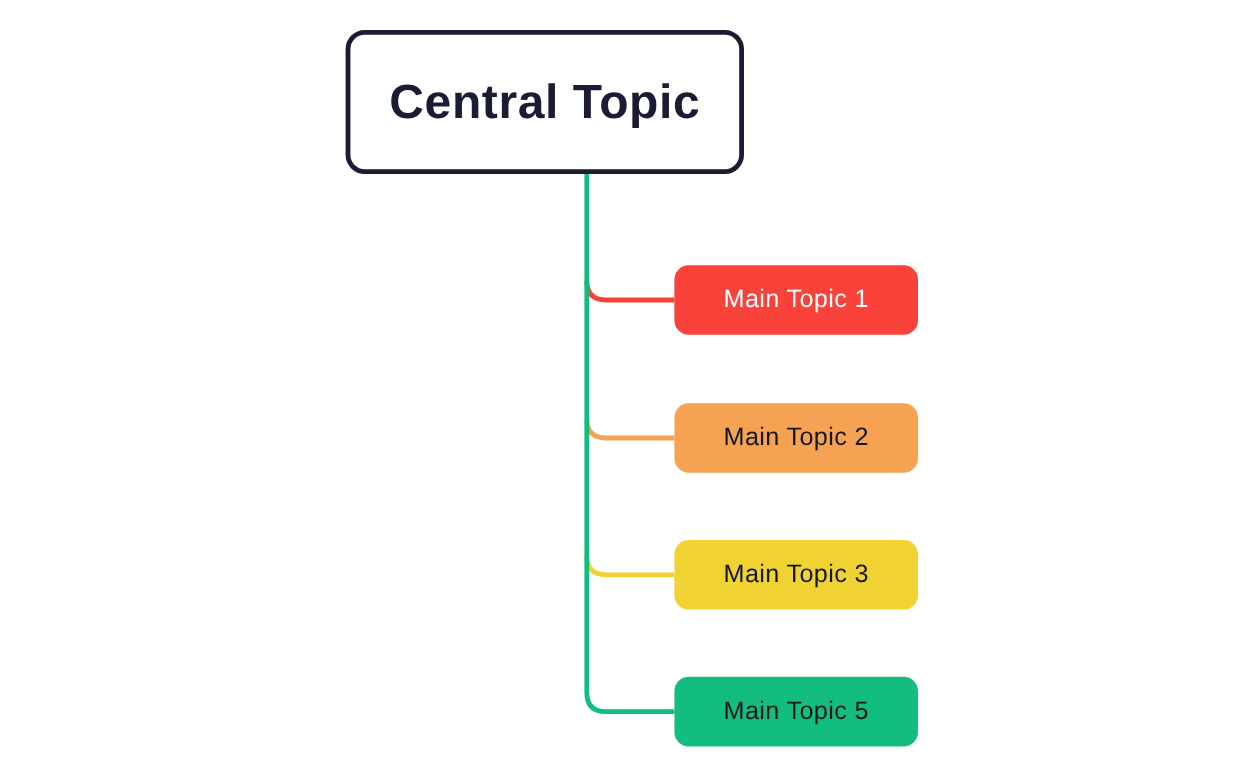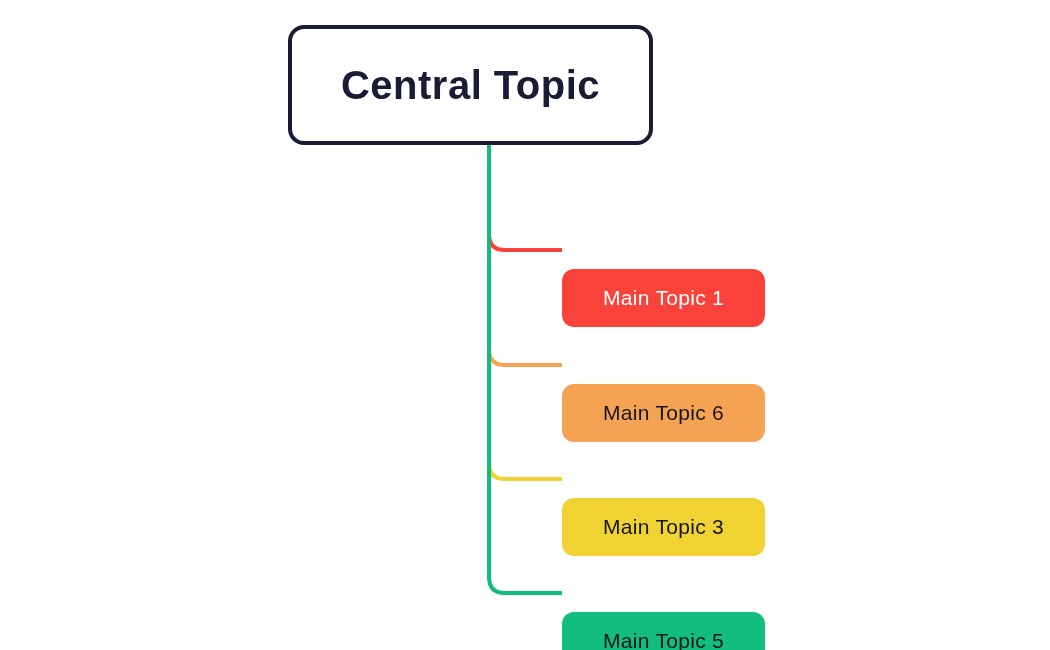--- a/index.html
+++ b/index.html
@@ -25,21 +25,21 @@
   }
   .connectors path {
     fill: none;
     stroke-width: 4;
     stroke-linecap: butt;
   }
   .central-node {
     position: absolute;
     left: 288px;
     top: 25px;
-    width: 365px;
+    width: 332px;
     height: 120px;
     box-sizing: border-box;
     border: 4px solid #1A1B35;
     border-radius: 16px;
     background: #ffffff;
     display: flex;
     align-items: center;
     justify-content: center;
     cursor: pointer;
   }
@@ -51,21 +51,20 @@
   .topic-node {
     position: absolute;
     left: 562px;
     width: 203px;
     height: 58px;
     border-radius: 12px;
     display: flex;
     align-items: center;
     justify-content: center;
     cursor: pointer;
-    margin-top: 48px;
   }
   .topic-node .label {
     font-size: 21px;
     letter-spacing: 0.3px;
   }
   .topic-1 { top: 221px; }
   .topic-2 { top: 336px; }
   .topic-3 { top: 450px; }
   .topic-4 { top: 564px; }
 </style>
@@ -83,21 +82,21 @@
 
   <div class="central-node" style="border-color: rgb(26, 27, 53); background: rgb(255, 255, 255);">
     <span class="label" style="color: rgb(26, 27, 53);">Central Topic</span>
   </div>
 
   <div class="topic-node topic-1" style="background: rgb(249, 67, 58);">
     <span class="label" style="color: rgb(255, 255, 255);">Main Topic 1</span>
   </div>
 
   <div class="topic-node topic-2" style="background: rgb(245, 163, 83);">
-    <span class="label" style="color: rgb(20, 22, 28);">Main Topic 6</span>
+    <span class="label" style="color: rgb(20, 22, 28);">Main Topic 2</span>
   </div>
 
   <div class="topic-node topic-3" style="background: rgb(240, 210, 50); justify-content: center;">
     <span class="label" style="color: rgb(20, 22, 28);">Main Topic 3</span>
   </div>
 
   <div class="topic-node topic-4" style="background: rgb(18, 189, 126);">
     <span class="label" style="color: rgb(20, 22, 28);">Main Topic 5</span>
   </div>
 

